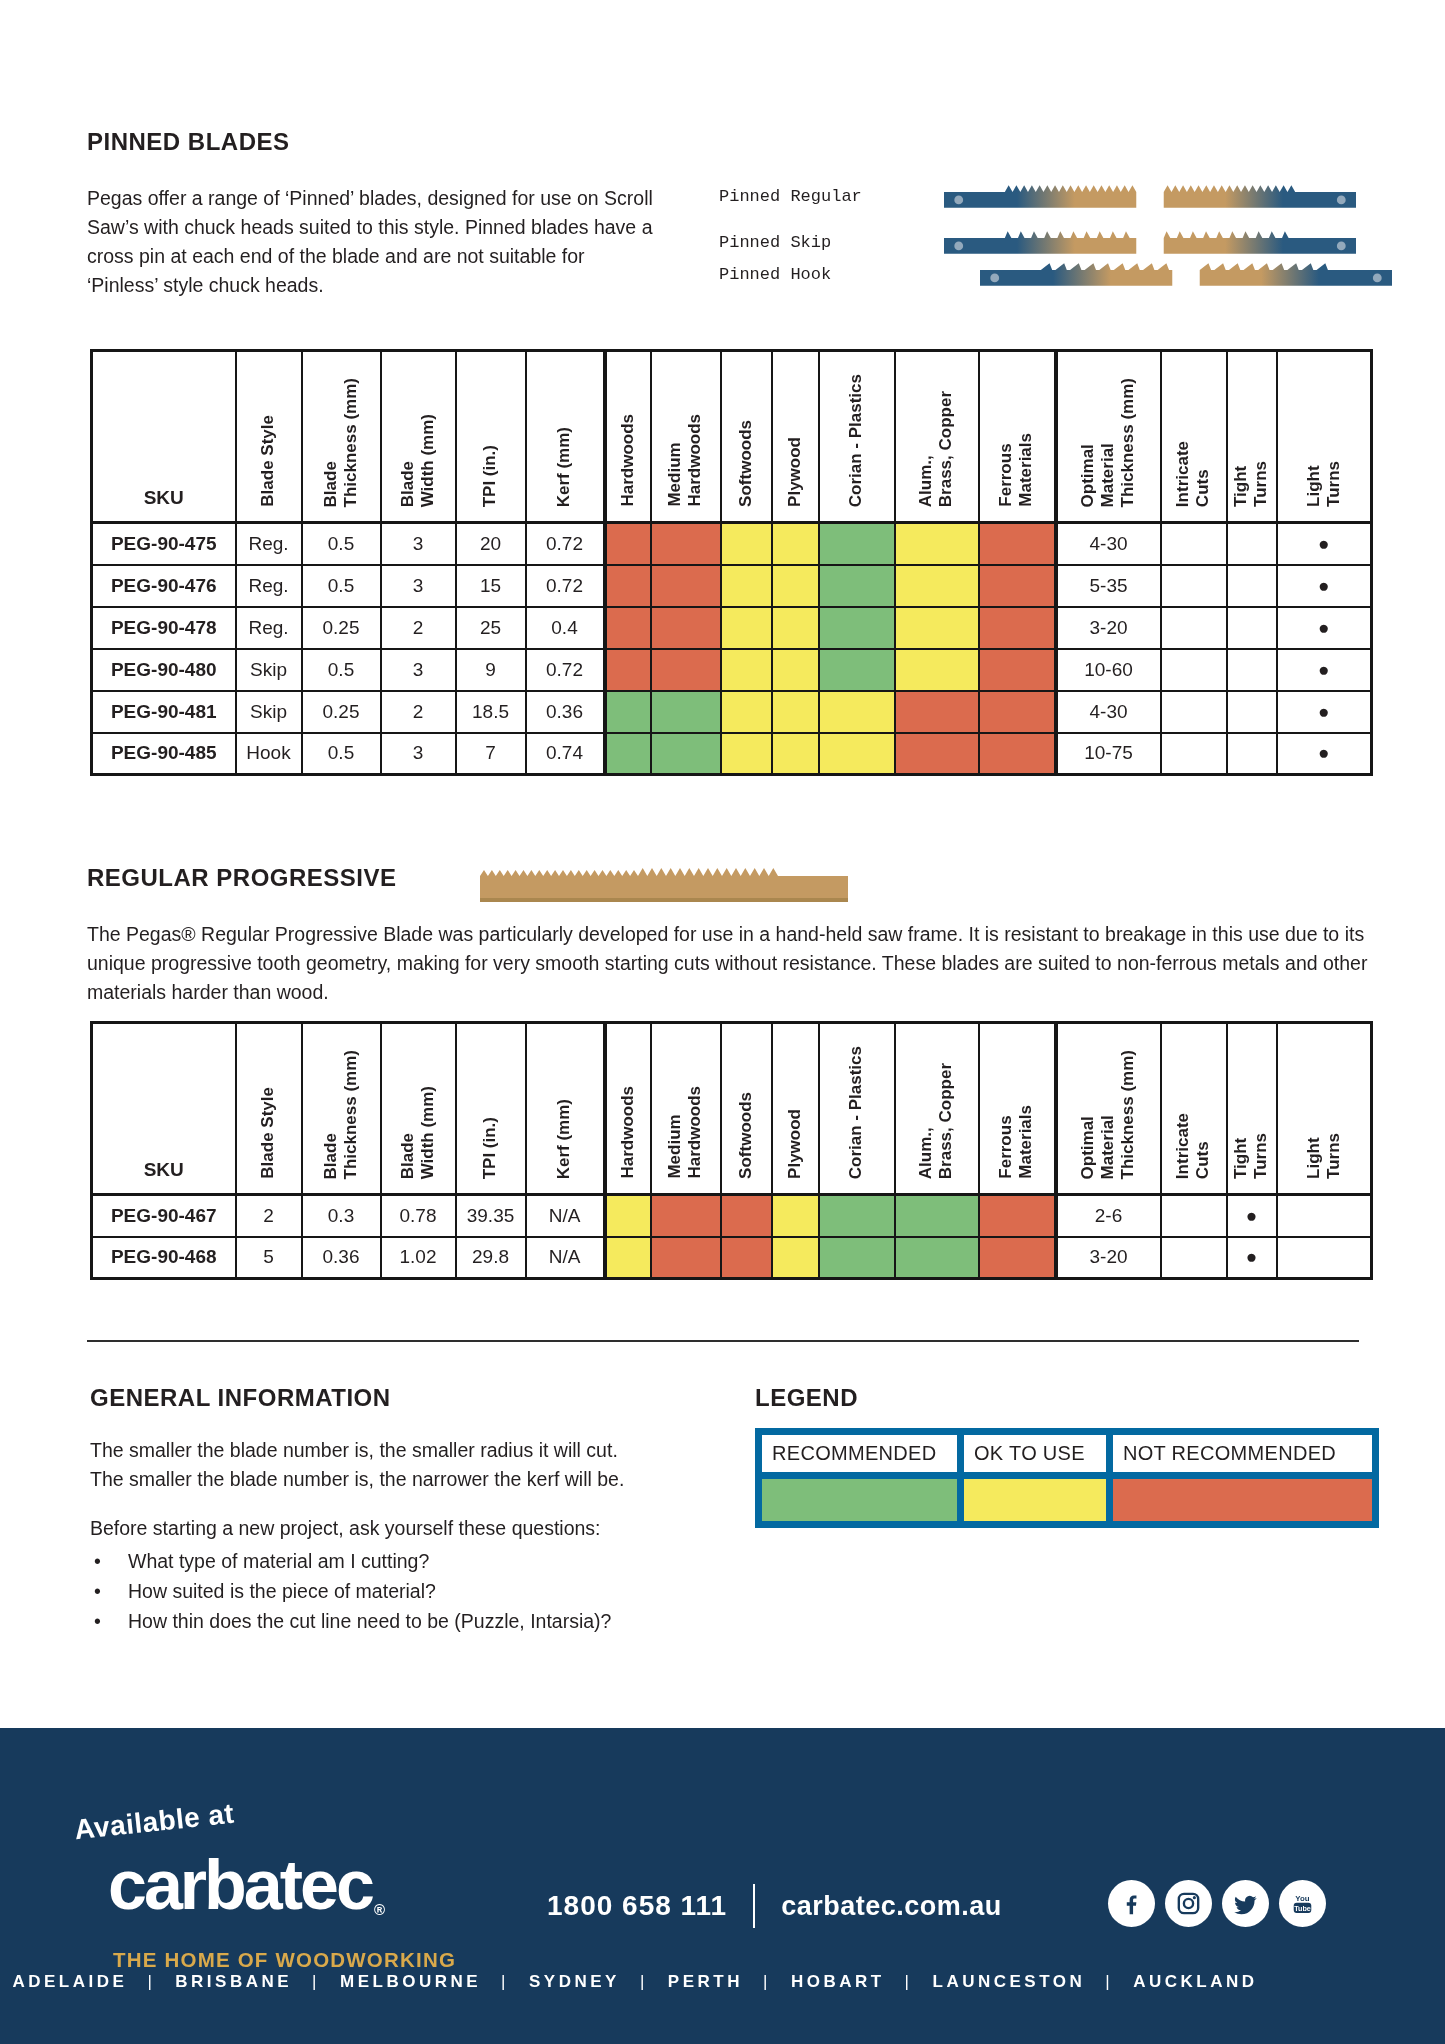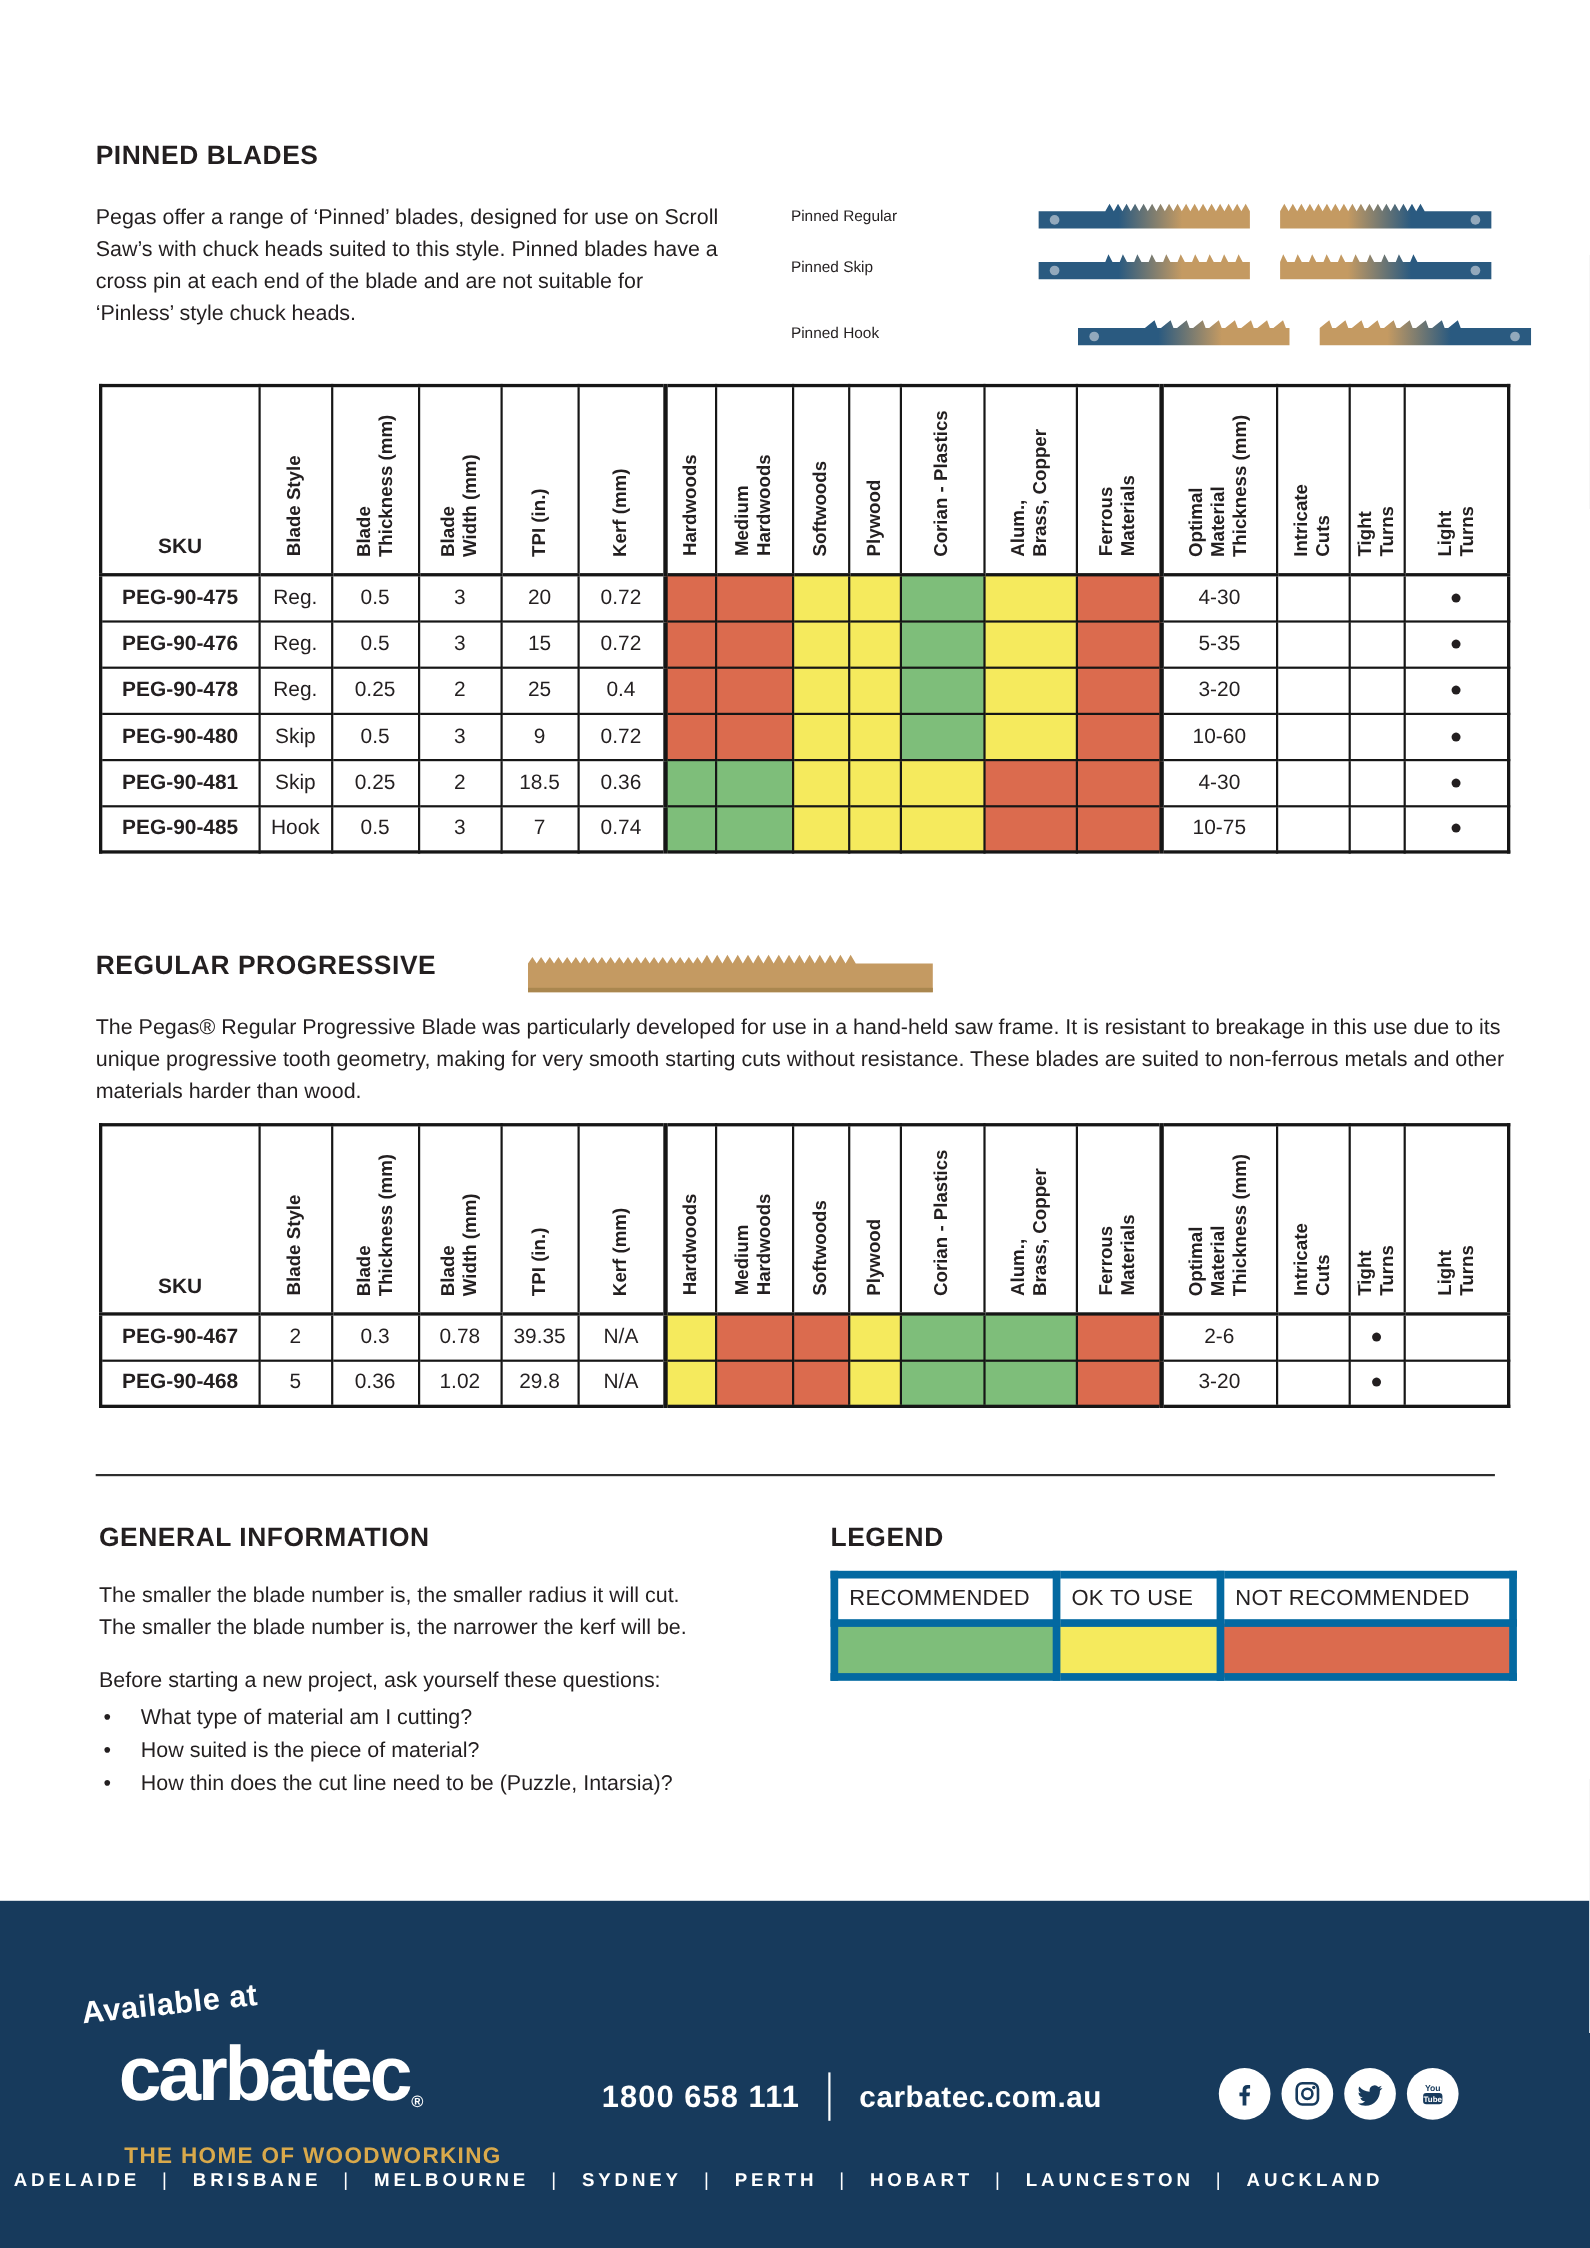--- a/index.html
+++ b/index.html
@@ -6,21 +6,21 @@
   body { background:#e8e8e8; font-family:"Liberation Sans", sans-serif; }
   .page { position:relative; width:1445px; height:2044px; background:#ffffff; margin:0 auto;
           color:#231f20; overflow:hidden; }
   .abs { position:absolute; }
 
   
   .h1 { font-size:24px; font-weight:bold; letter-spacing:.5px; color:#231f20; }
   .para { font-size:19.5px; line-height:29px; color:#231f20; }
 
   .blade-row { position:absolute; left:719px; display:flex; align-items:center; }
-  .blade-label { width:225px; font-size:14px; color:#231f20; }
+  .blade-label { width:225px; font-size:17px; color:#231f20;font-family:Liberation Mono, monospace; }
 
   
   .blade-table { border-collapse:collapse; table-layout:fixed; border:3px solid #161616; background:#fff;padding-left:40px; }
   .blade-table th, .blade-table td { border:2px solid #161616; padding:0; }
   .blade-table thead th { height:172px; vertical-align:bottom; text-align:center; background:#fff;
                           border-bottom:3px solid #161616; }
   .vh { writing-mode:vertical-rl; transform:rotate(180deg); white-space:pre-line;
         font-weight:bold; font-size:17px; line-height:1.18; display:inline-block;
         margin-bottom:10px; text-align:left; }
   .sku-h { font-size:19px; font-weight:bold; padding-bottom:12px !important; }
@@ -110,21 +110,21 @@
       <stop offset="0.62" stop-color="#2a5a80"></stop>
             <stop offset="1" stop-color="#2a5a80"></stop>
     </linearGradient>
   </defs>
   <path d="M0,9 H62 L64.9,2 L68.7,9 L75.4,9 L78.3,2 L82.1,9 L88.8,9 L91.7,2 L95.5,9 L102.2,9 L105.1,2 L108.9,9 L115.6,9 L118.5,2 L122.3,9 L129.0,9 L131.9,2 L135.7,9 L142.4,9 L145.3,2 L149.1,9 L155.8,9 L158.7,2 L162.5,9 L169.2,9 L172.1,2 L175.9,9 L182.6,9 L185.5,2 L189.3,9 L196.0,9  V25 H0 Z" fill="url(#blade-skipgL)"></path>
   <path d="M224,9 L226.9,2 L230.7,9 L237.4,9 L240.3,2 L244.1,9 L250.8,9 L253.7,2 L257.5,9 L264.2,9 L267.1,2 L270.9,9 L277.6,9 L280.5,2 L284.3,9 L291.0,9 L293.9,2 L297.7,9 L304.4,9 L307.3,2 L311.1,9 L317.8,9 L320.7,2 L324.5,9 L331.2,9 L334.1,2 L337.9,9 L344.6,9 L347.5,2 L351.3,9 L358.0,9  H420 V25 H224 Z" fill="url(#blade-skipgR)"></path>
   <circle cx="15" cy="17" r="4.5" fill="#93a9bc"></circle>
   <circle cx="405" cy="17" r="4.5" fill="#93a9bc"></circle>
       </svg>
   </div>
-  <div class="blade-row" style="top:289px;gap:36px;">
+  <div class="blade-row" style="top:261px;gap:36px;">
     <span class="blade-label">Pinned Hook</span>
     <svg id="blade-hook" width="412" height="26" viewBox="0 0 420 26">
         <defs>
     <linearGradient id="blade-hookgL" x1="0" y1="0" x2="1" y2="0">
       <stop offset="0" stop-color="#2a5a80"></stop>
             <stop offset="0.38" stop-color="#2a5a80"></stop>
       <stop offset="0.68" stop-color="#c49a62"></stop>
             <stop offset="1" stop-color="#c49a62"></stop>
     </linearGradient>
     <linearGradient id="blade-hookgR" x1="0" y1="0" x2="1" y2="0">

